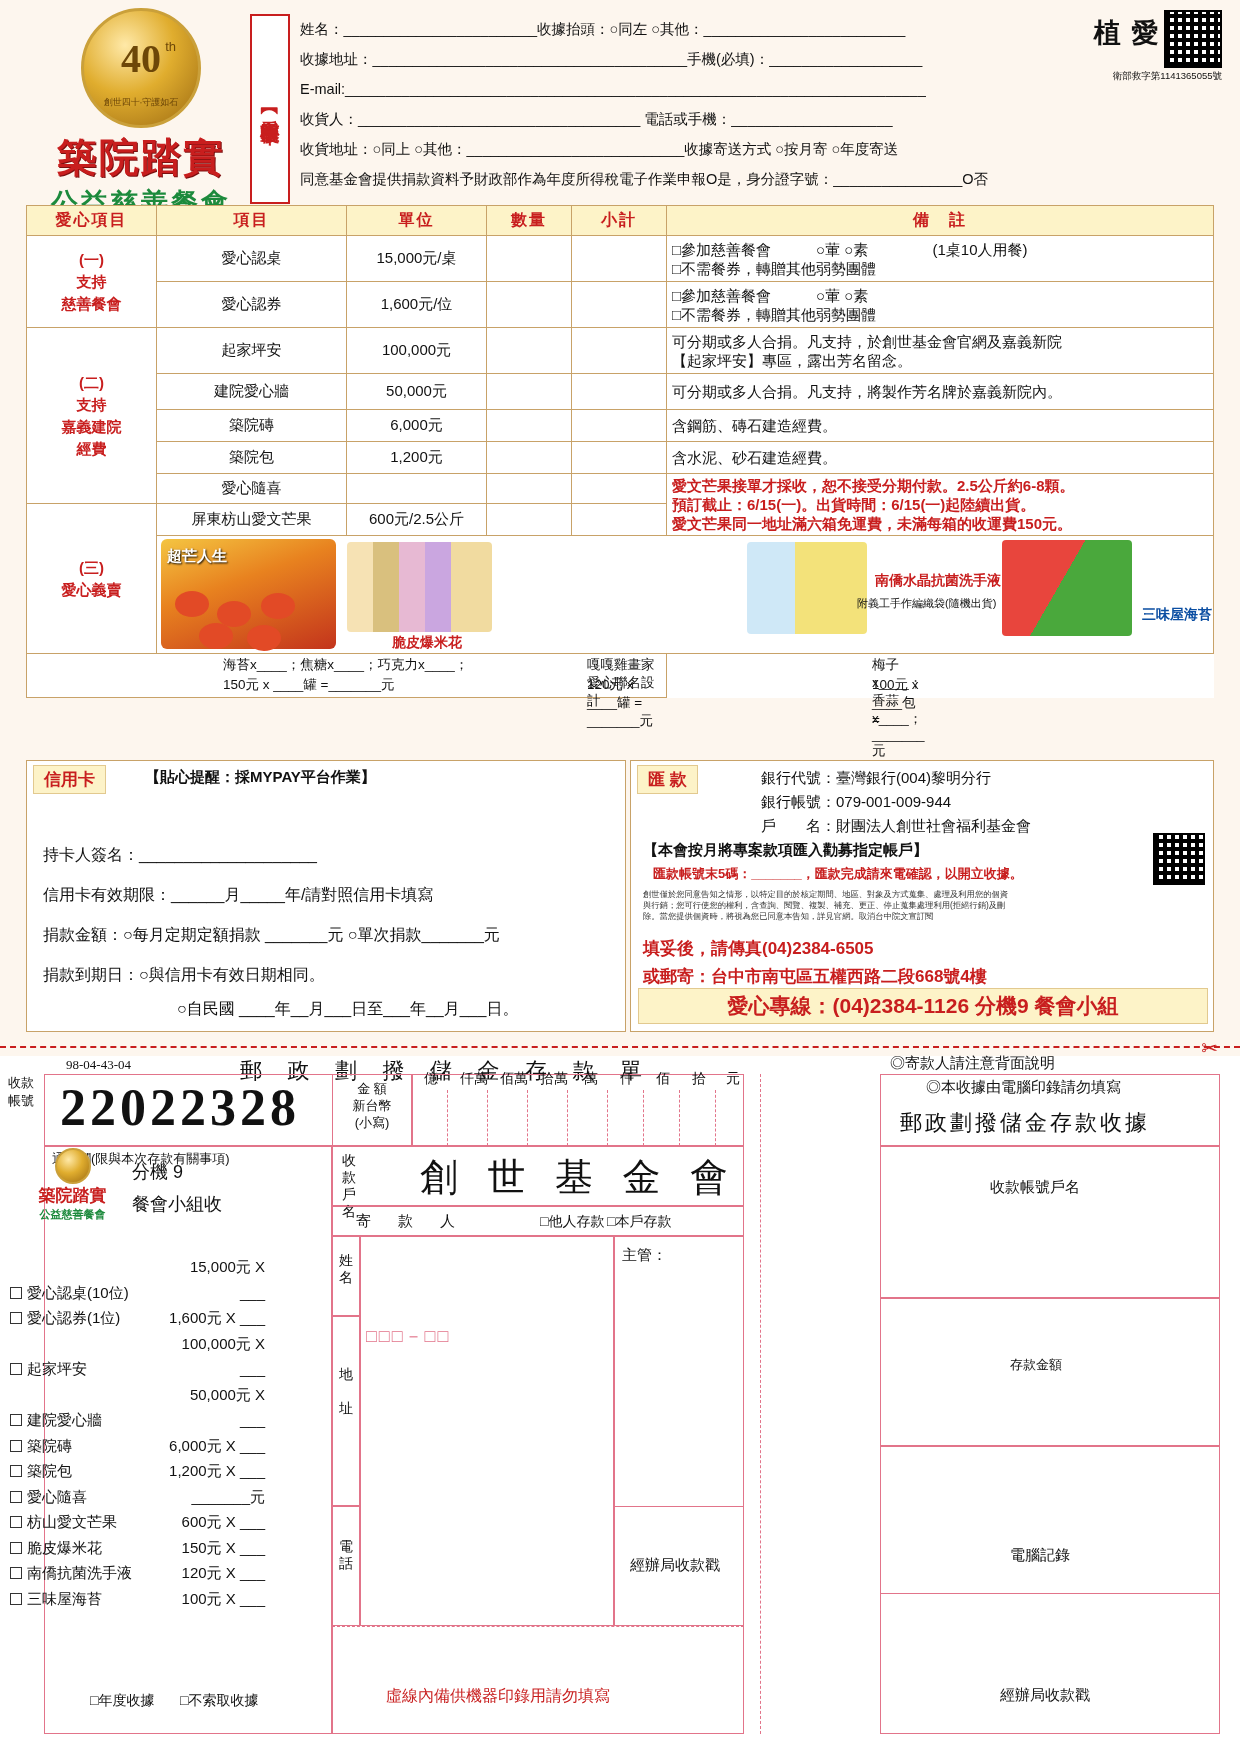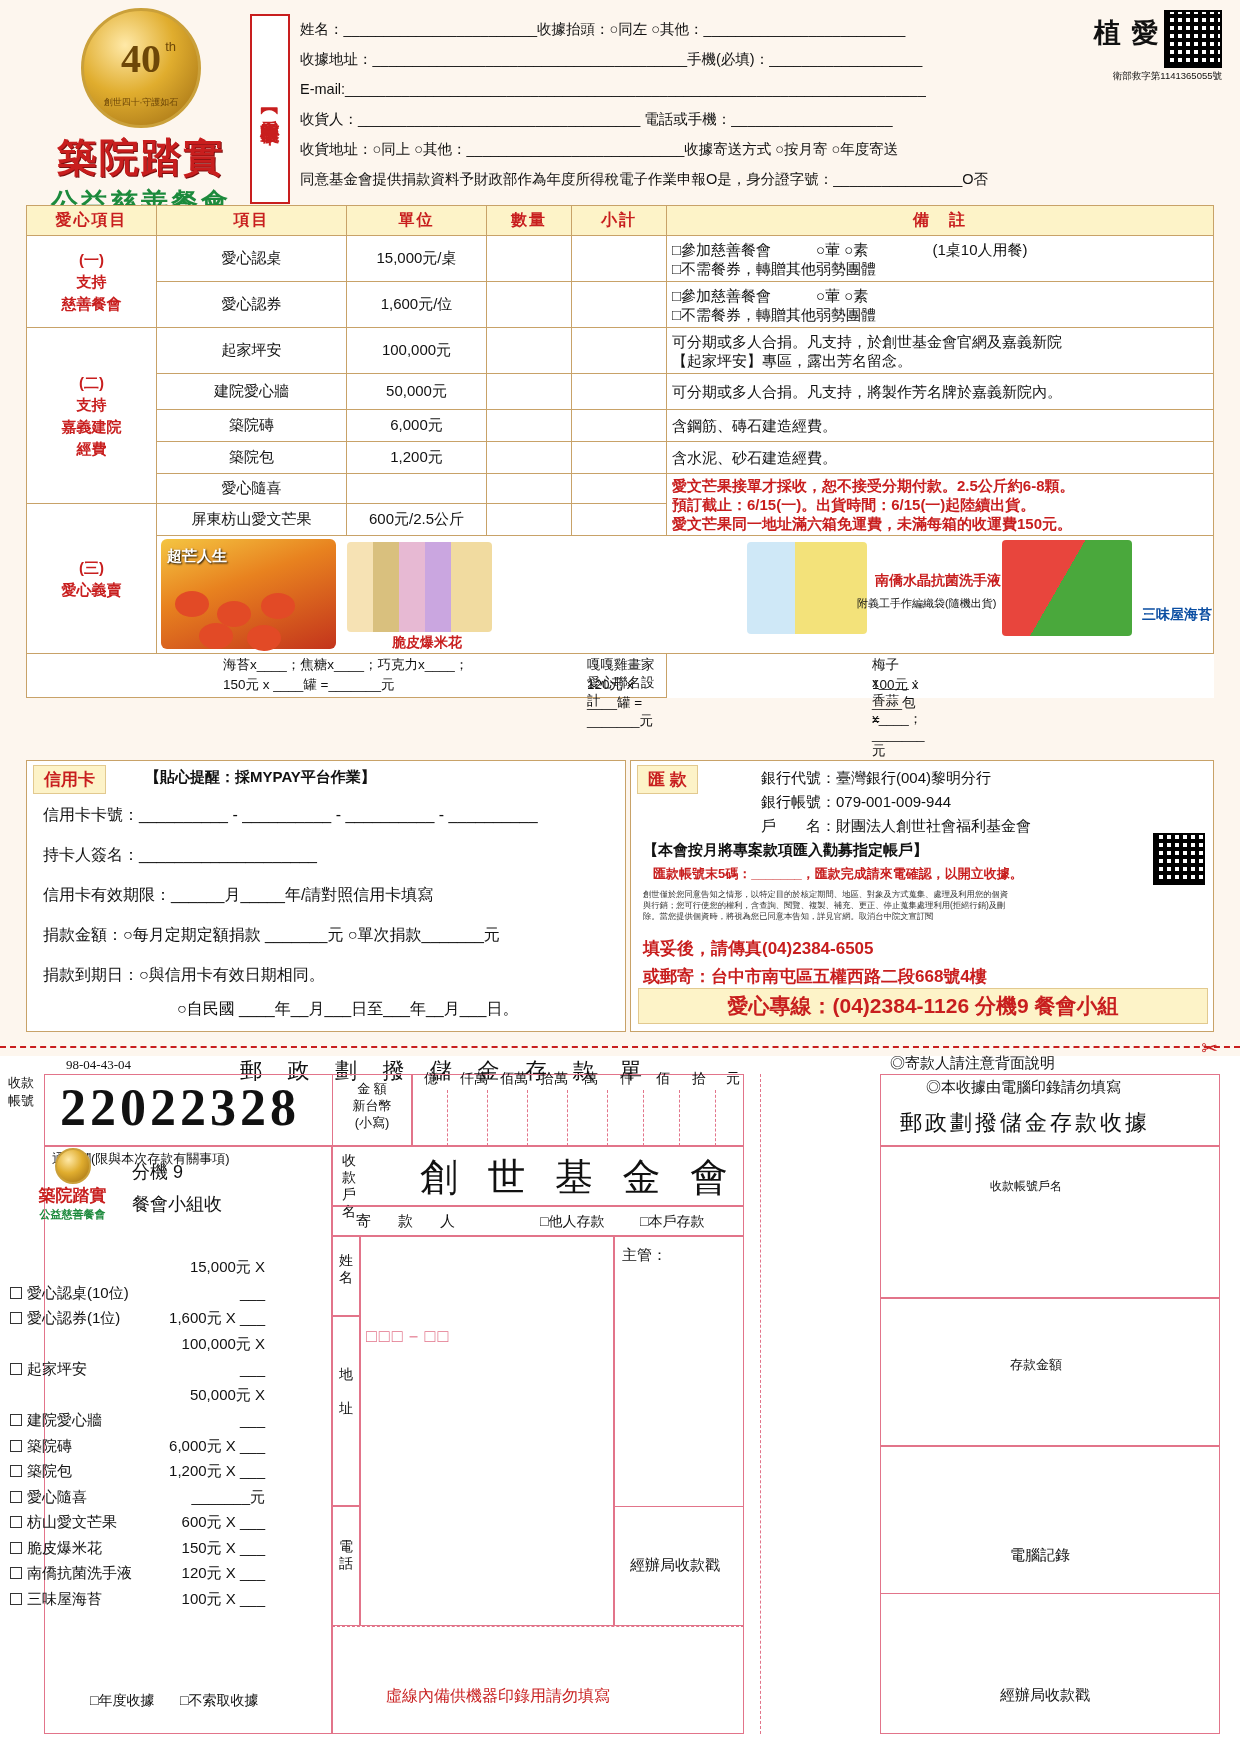--- a/index.html
+++ b/index.html
@@ -283,21 +283,20 @@
             <div class="ordline" style="left:845px; top:2px">梅子x____；香蒜x____；</div>
             <div class="ordline" style="left:845px; top:22px">100元 x ____包 = _______元</div>
           </td>
         </tr>
       </tbody>
     </table>
 
     <div class="cc">
       <div class="hdr">信用卡</div>
       <div class="hdrnote">【貼心提醒：採MYPAY平台作業】</div>
-      <div class="line" style="left:16px; top:44px">信用卡卡號：__________ - __________ - __________ - __________</div>
       <div class="line" style="left:16px; top:84px">持卡人簽名：____________________</div>
       <div class="line" style="left:16px; top:124px">信用卡有效期限：______月_____年/請對照信用卡填寫</div>
       <div class="line" style="left:16px; top:164px">捐款金額：○每月定期定額捐款 _______元 ○單次捐款_______元</div>
       <div class="line" style="left:16px; top:204px">捐款到期日：○與信用卡有效日期相同。</div>
       <div class="line" style="left:150px; top:238px">○自民國 ____年__月___日至___年__月___日。</div>
     </div>
 
     <div class="rm">
       <div class="hdr">匯 款</div>
       <div class="l" style="left:130px; top:8px">銀行代號：臺灣銀行(004)黎明分行</div>
@@ -377,21 +376,21 @@
     <div class="gl" style="left:90px; top:636px; font-size:14px;">□年度收據</div>
     <div class="gl" style="left:180px; top:636px; font-size:14px;">□不索取收據</div>
 
     <div class="bd" style="left:332px; top:90px; width:412px; height:60px;"></div>
     <div class="vlbl" style="left:338px; top:96px;">收 款<br>戶 名</div>
     <div class="found">創 世 基 金 會</div>
 
     <div class="bd" style="left:332px; top:150px; width:412px; height:30px;"></div>
     <div class="gl" style="left:356px; top:156px; font-size:15px; letter-spacing:6px;">寄　款　人</div>
     <div class="gl" style="left:540px; top:157px; font-size:14px;">□他人存款</div>
-    <div class="gl" style="left:640px; top:157px; font-size:14px;">□本戶存款</div>
+    <div class="gl" style="left:607px; top:157px; font-size:14px;">□本戶存款</div>
 
     <div class="bd" style="left:332px; top:180px; width:412px; height:498px;"></div>
     <div class="bd" style="left:332px; top:180px; width:28px; height:80px;"></div>
     <div class="vlbl" style="left:335px; top:196px;">姓<br>名</div>
     <div class="bd" style="left:332px; top:260px; width:28px; height:190px;"></div>
     <div class="vlbl" style="left:335px; top:310px;">地<br><br>址</div>
     <div class="bd" style="left:332px; top:450px; width:28px; height:120px;"></div>
     <div class="vlbl" style="left:335px; top:482px;">電<br>話</div>
 
     <div class="bd" style="left:360px; top:180px; width:254px; height:390px;"></div>
@@ -404,21 +403,21 @@
     <div class="gl" style="left:630px; top:500px; font-size:15px;">經辦局收款戳</div>
 
     <div class="dashbox" style="left:332px; top:570px; width:412px; height:108px;"></div>
     <div class="gl" style="left:386px; top:630px; font-size:16px; color:#c81e1e;">虛線內備供機器印錄用請勿填寫</div>
 
     <div class="bd" style="left:880px; top:18px; width:340px; height:660px;"></div>
     <div class="gl" style="left:890px; top:-2px; font-size:15px;">◎寄款人請注意背面說明</div>
     <div class="gl" style="left:890px; top:22px; font-size:15px;margin-left:36px;">◎本收據由電腦印錄請勿填寫</div>
     <div class="rcpt-title">郵政劃撥儲金存款收據</div>
     <div class="bd" style="left:880px; top:18px; width:340px; height:72px;"></div>
-    <div class="rlbl" style="left:990px; top:122px; font-size:12px;">收款帳號戶名</div>
+    <div class="rlbl" style="left:990px; top:122px; font-size:15px;">收款帳號戶名</div>
     <div class="bd" style="left:880px; top:90px; width:340px; height:152px;"></div>
     <div class="rlbl" style="left:1010px; top:300px; font-size:13px;">存款金額</div>
     <div class="bd" style="left:880px; top:242px; width:340px; height:148px;"></div>
     <div class="rlbl" style="left:1010px; top:490px; font-size:15px;">電腦記錄</div>
     <div class="bd" style="left:880px; top:390px; width:340px; height:148px;"></div>
     <div class="rlbl" style="left:1000px; top:630px; font-size:15px;">經辦局收款戳</div>
 
     <div class="bdd" style="left:760px; top:18px; height:660px;"></div>
   </div>
 

